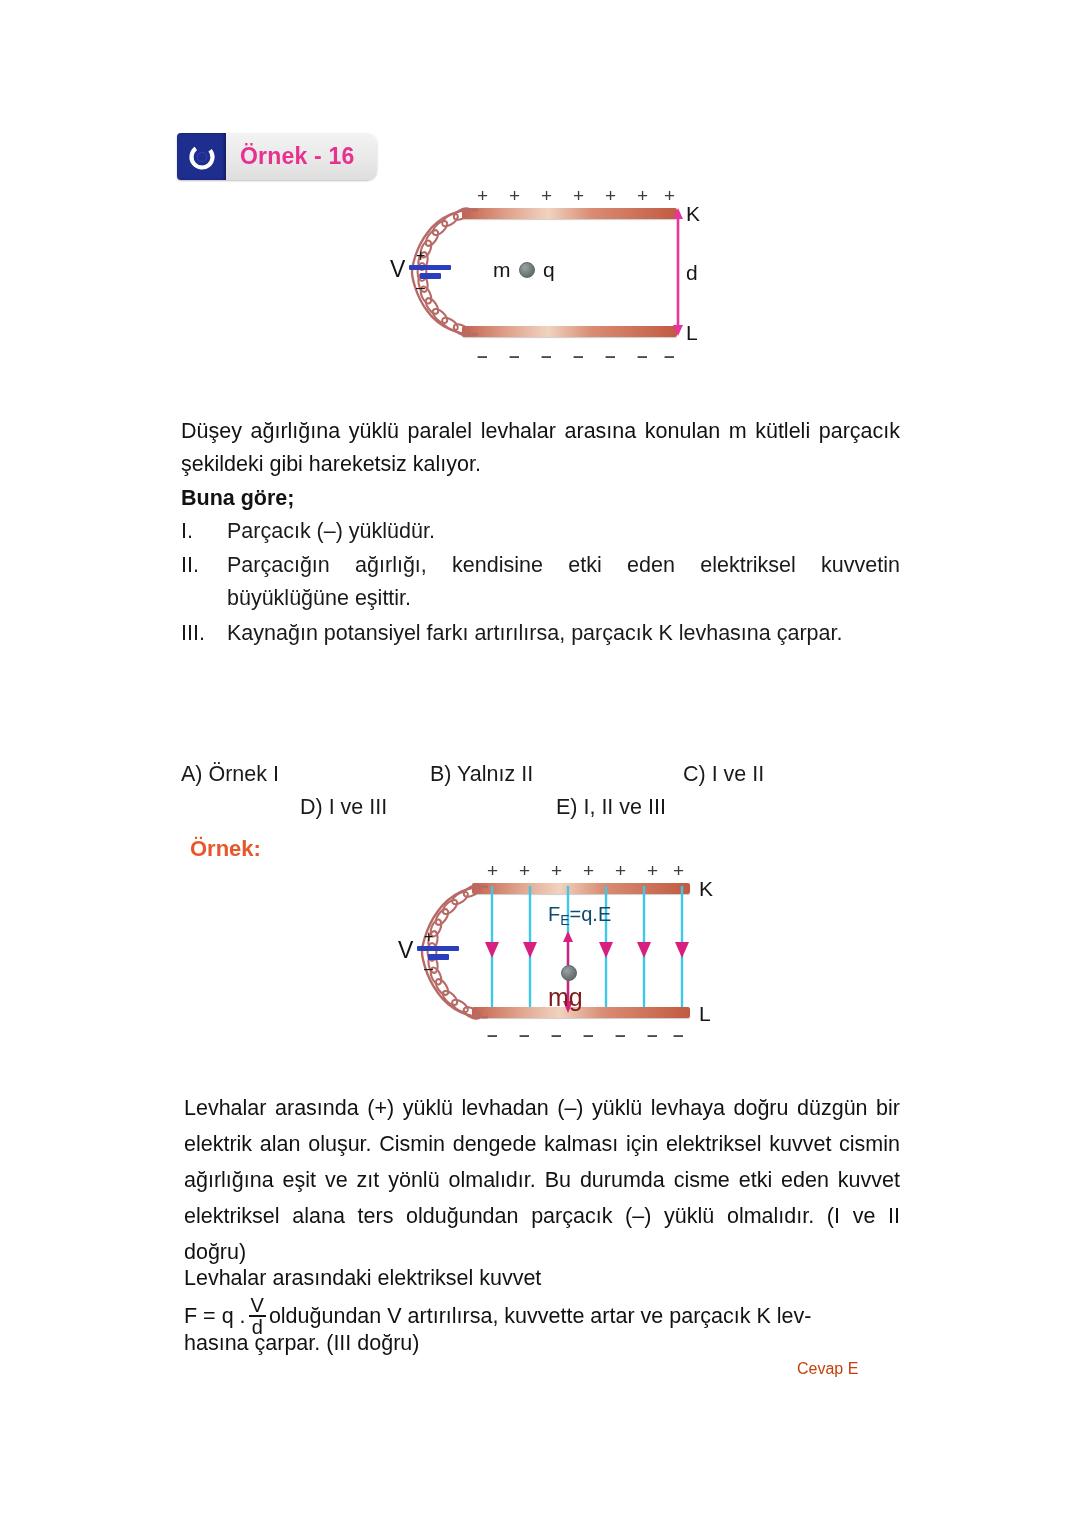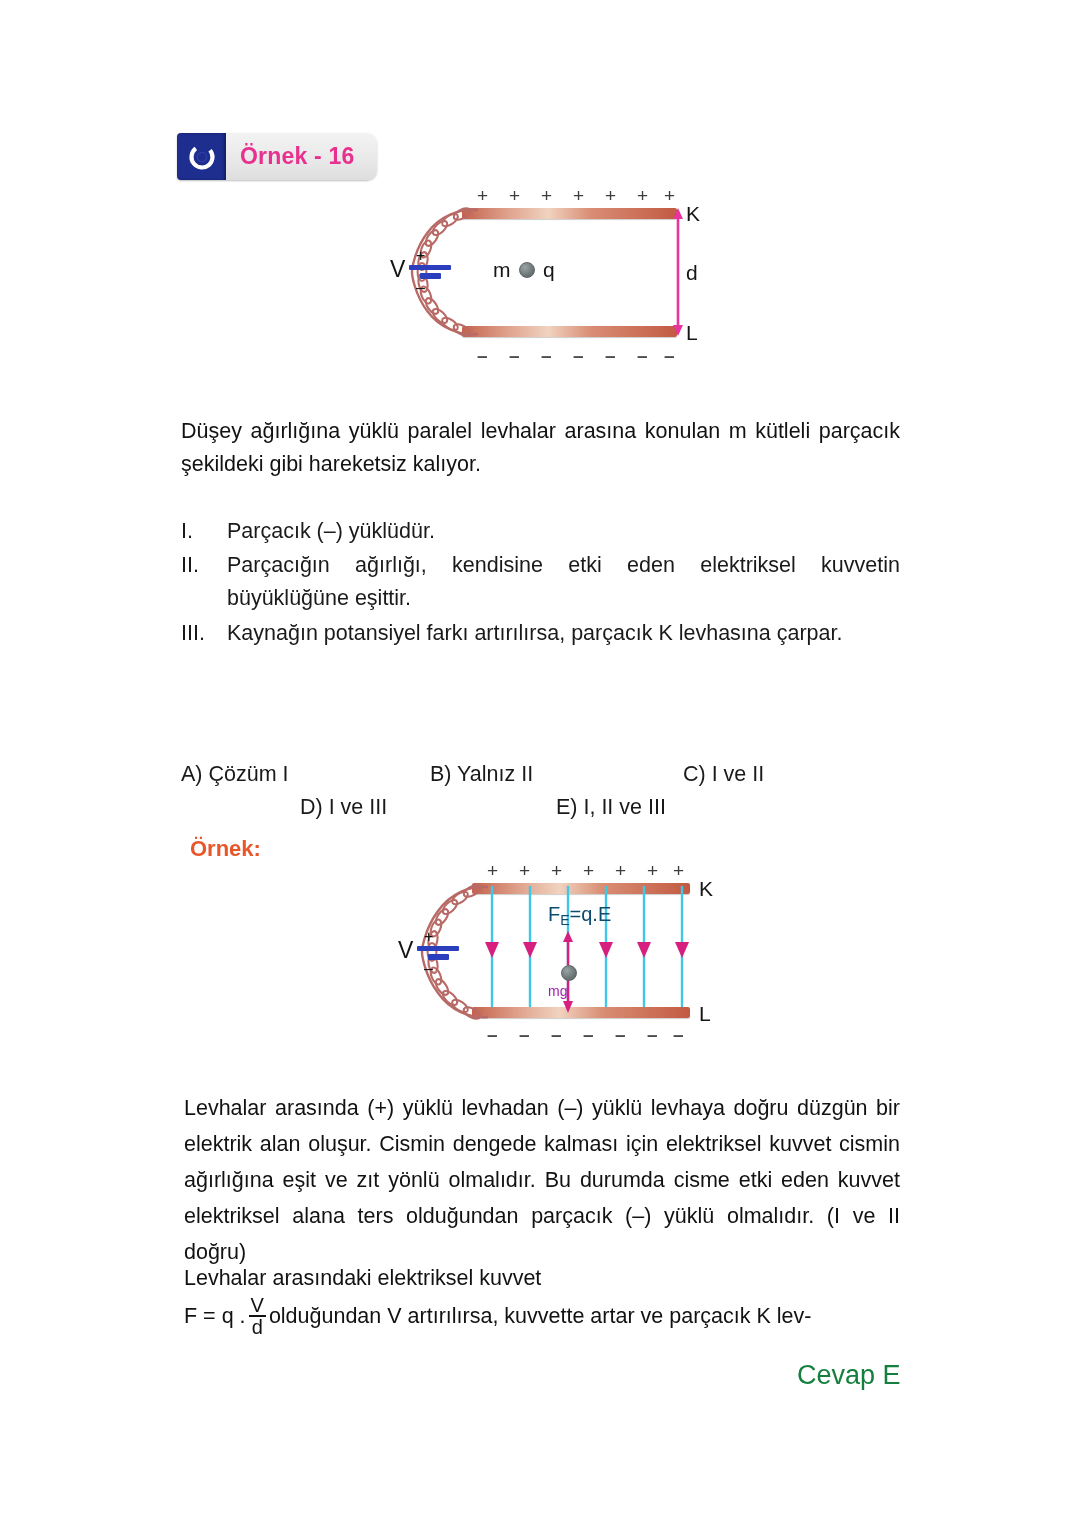--- a/index.html
+++ b/index.html
@@ -50,21 +50,21 @@
   .stmt .tx{flex:1;text-align:justify;text-align-last:left;}
 
   .opt{position:absolute;font-size:21.5px;}
 
   .cozum{
     position:absolute;left:190px;top:836px;
     font-size:22px;font-weight:bold;color:#e8562a;
   }
   .cevap{
     position:absolute;left:797px;top:1360px;
-    font-size:27px;color:#15803d;font-weight:500;
+    font-size:16px;color:#c2410c;font-weight:500;
   }
 
   
   .fig{position:absolute;}
   .plate{
     position:absolute;height:11px;border-radius:2px;
     background:linear-gradient(180deg,#d9907e 0%,#c4624c 40%,#b4503a 70%,#d79884 100%);
     box-shadow:0 1px 1px rgba(0,0,0,.2);
   }
   .plate.glow{
@@ -82,21 +82,21 @@
     background:radial-gradient(circle at 35% 32%,#9aa3a3 0%,#707a7a 55%,#525c5c 100%);
     border:1px solid #5d6767;
   }
   .coil svg, .fig svg{display:block;}
   .vlabel{position:absolute;font-size:23px;color:#141414;}
   .vsign{position:absolute;font-size:16px;color:#141414;line-height:1;}
   .batt-long{position:absolute;height:5px;background:#2b3fbe;border-radius:1px;}
   .batt-short{position:absolute;height:6px;background:#2b3fbe;border-radius:1px;}
   .felabel{position:absolute;font-size:20px;color:#0c4a6e;white-space:nowrap;}
   .felabel .sub{font-size:14px;vertical-align:-4px;}
-  .mglabel{position:absolute;font-size:14px;color:#a21caf;}
+  .mglabel{position:absolute;font-size:25px;color:#7f1d1d;}
 
   
   .frac{display:inline-block;vertical-align:-11px;text-align:center;margin:0 3px;}
   .frac .num{display:block;font-size:20px;line-height:19px;padding:0 2px;}
   .frac .den{display:block;font-size:20px;line-height:20px;border-top:2px solid #141212;padding:0 2px;}
 </style>
 </head>
 <body>
 
 <div class="page">
@@ -167,38 +167,39 @@
       <polygon points="11,129 6,118 16,118" fill="#e8349b"></polygon>
     </svg>
     <div class="plabel" style="left:296px;top:81px;">d</div>
 
     <div class="plabel" style="left:296px;top:22px;">K</div>
     <div class="plabel" style="left:296px;top:141px;">L</div>
   </div>
 
   <div class="body-text just" style="left:181px;top:415px;width:719px;">Düşey ağırlığına yüklü paralel levhalar arasına konulan m kütleli parçacık şekildeki gibi hareketsiz kalıyor.</div>
 
+  <div class="body-text bold" style="left:181px;top:482px;width:719px;">Buna göre;</div>
 
   <div class="stmt" style="left:181px;top:515px;width:719px;">
     <div class="rn">I.</div>
     <div class="tx">Parçacık (–) yüklüdür.</div>
   </div>
 
   <div class="stmt" style="left:181px;top:617px;width:719px;">
     <div class="rn">III.</div>
     <div class="tx">Kaynağın potansiyel farkı  artırılırsa, parçacık K levhasına çarpar.</div>
   </div>
 
   <div class="stmt" style="left:181px;top:549px;width:719px;">
     <div class="rn">II.</div>
     <div class="tx">Parçacığın ağırlığı, kendisine etki eden elektriksel kuvvetin büyüklüğüne eşittir.</div>
   </div>
 
 
-  <div class="opt" style="left:181px;top:762px;">A) Çözüm I</div>
+  <div class="opt" style="left:181px;top:762px;">A) Örnek I</div>
   <div class="opt" style="left:430px;top:762px;">B) Yalnız II</div>
   <div class="opt" style="left:683px;top:762px;">C) I ve II</div>
   <div class="opt" style="left:300px;top:795px;">D) I ve III</div>
   <div class="opt" style="left:556px;top:795px;">E) I, II ve III</div>
 
   <div class="cozum">Örnek:</div>
 
   <div class="fig" style="left:390px;top:855px;width:340px;height:190px;">
 
     <div class="sign" style="left:97px;top:6px;">+</div>
@@ -282,16 +283,17 @@
   </div>
 
   <div class="body-text" style="left:184px;top:1262px;width:716px;">Levhalar arasındaki elektriksel kuvvet</div>
 
   <div class="body-text just" style="left:184px;top:1090px;width:716px;line-height:36px;">Levhalar arasında (+) yüklü levhadan (–) yüklü levhaya doğru düzgün bir elektrik alan oluşur. Cismin dengede kalması için elektriksel kuvvet cismin ağırlığına eşit ve zıt yönlü olmalıdır. Bu durumda cisme etki eden kuvvet elektriksel alana ters olduğundan parçacık (–) yüklü olmalıdır. (I ve II doğru)</div>
 
   <div class="body-text" style="left:184px;top:1296px;width:716px;line-height:31px;">
     <span>F = q .</span><span class="frac"><span class="num">V</span><span class="den">d</span></span><span>olduğundan V artırılırsa, kuvvette artar ve parçacık K lev-</span>
   </div>
 
+  <div class="body-text" style="left:184px;top:1327px;width:716px;">hasına çarpar. (III doğru)</div>
 
   <div class="cevap">Cevap E</div>
 
 </div>
 
 </body></html>

